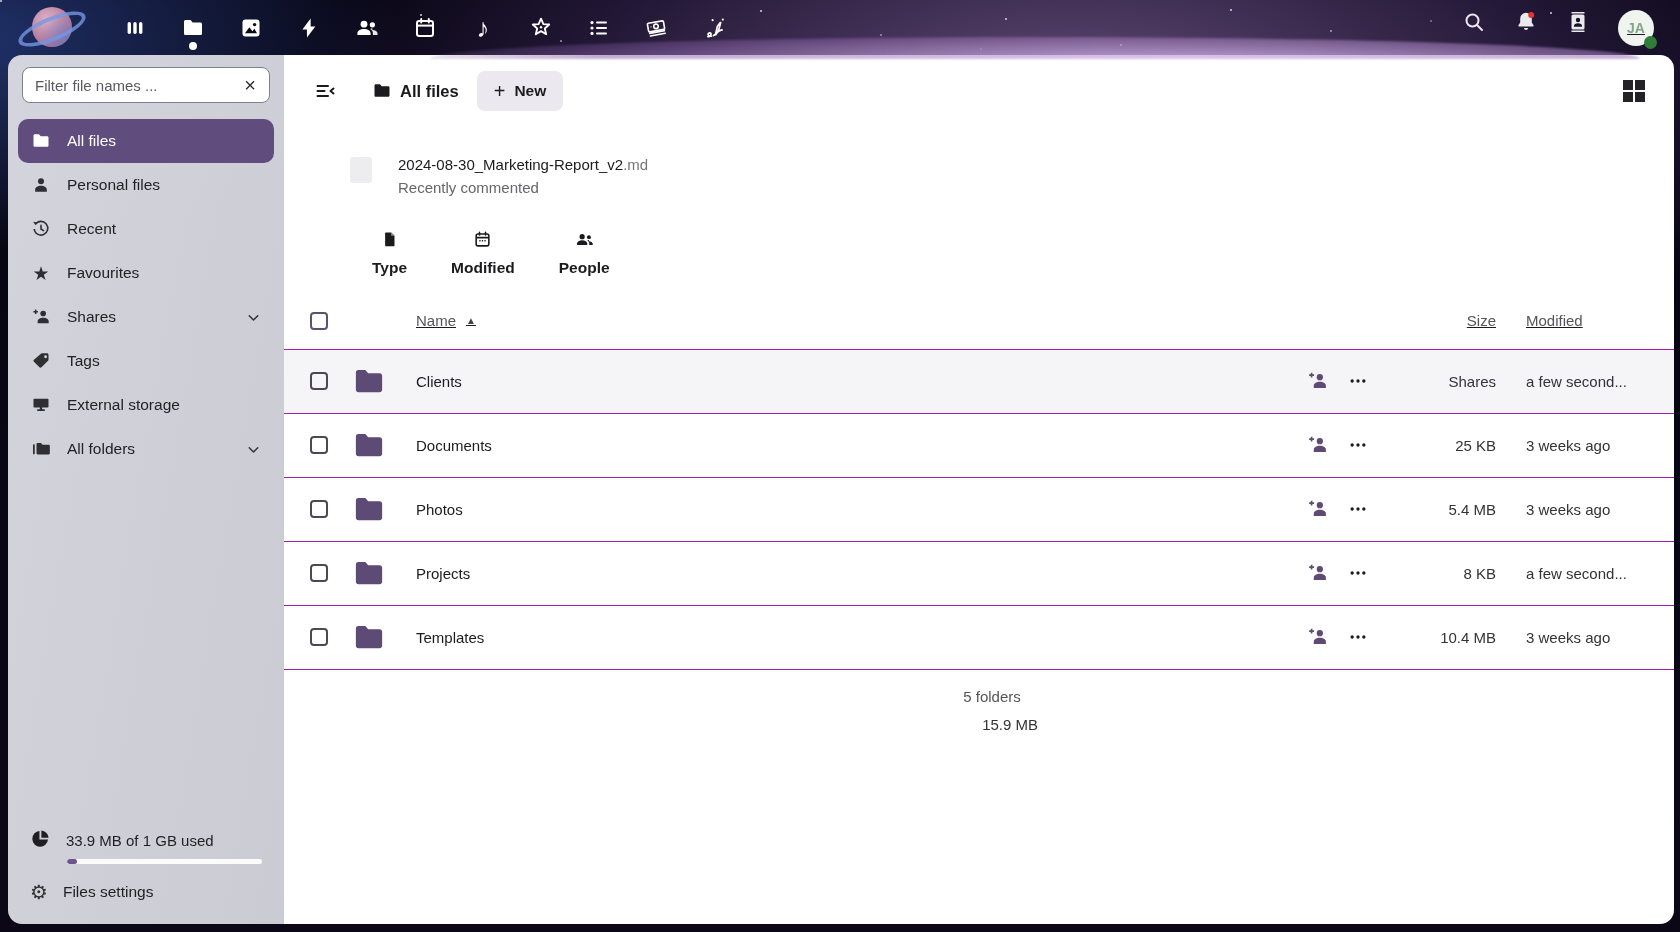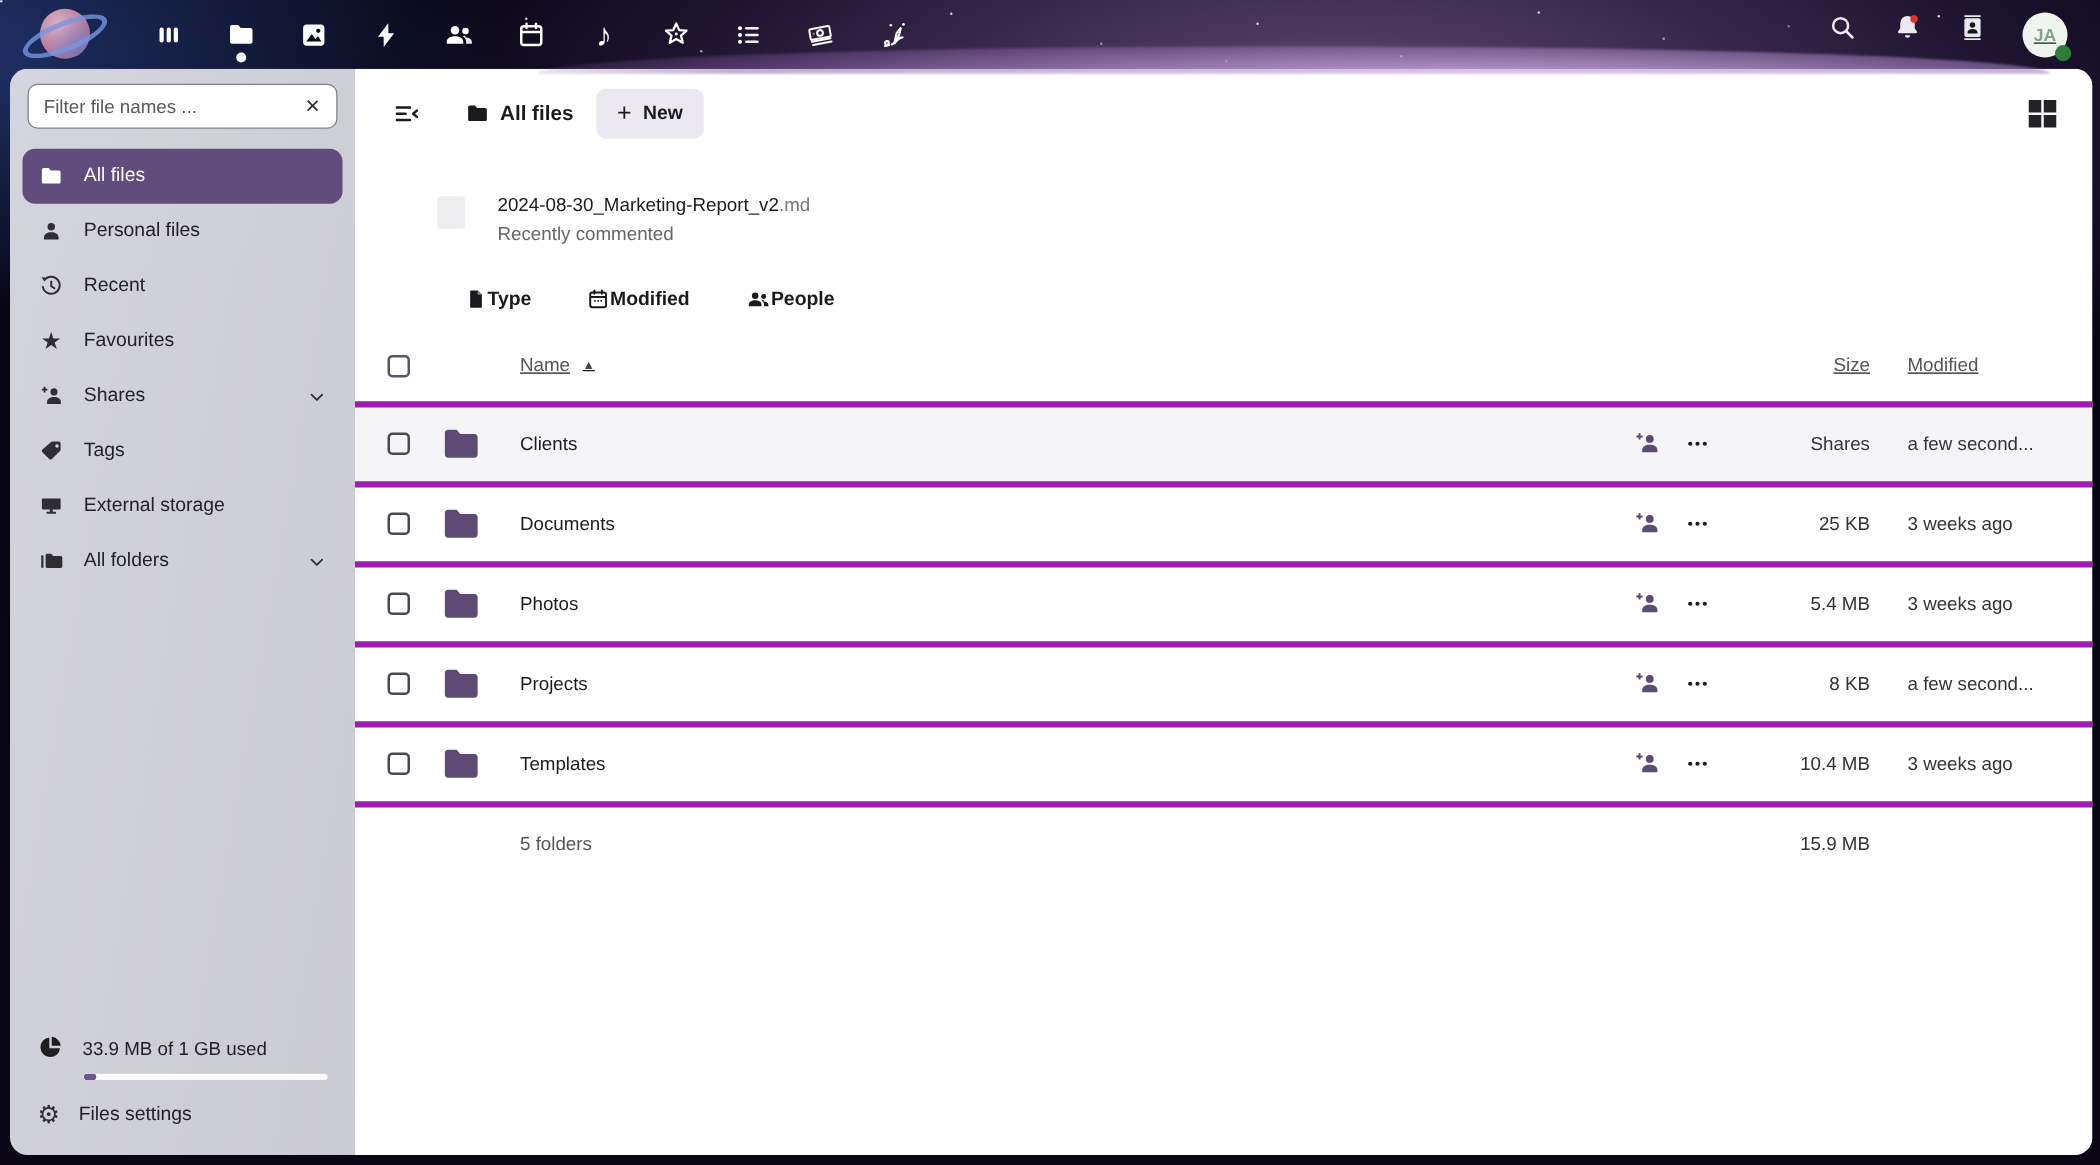--- a/index.html
+++ b/index.html
@@ -91,40 +91,40 @@
   .grid-toggle span { background:#232327; }
 
   .reco { display:flex; margin:32px 0 0 66px; }
   .reco-icon { width:22px; height:26px; margin-top:4px; border-radius:3px; background:#ededf0; }
   .reco-text { margin-left:26px; }
   .reco-title { font-size:15px; color:#1c1c20; line-height:1.55; cursor:pointer; }
   .reco-title .ext { color:#77777c; }
   .reco-sub { font-size:15px; color:#66666b; line-height:1.55; }
 
   .chips { display:flex; align-items:center; gap:44px; margin:30px 0 2px 88px; }
-  .chip { display:flex; align-items:flex-end; font-size:15.5px; font-weight:bold; color:#1b1b1f; cursor:pointer; }
+  .chip { display:flex; align-items:center; gap:10px; font-size:15.5px; font-weight:bold; color:#1b1b1f; cursor:pointer;flex-direction:column; }
   .chip svg { display:block; }
 
   .filelist { display:flex; flex-direction:column; margin-top:14px; }
-  .frow { display:flex; align-items:center; height:64px; padding:0 18px 0 26px; border-top:5px solid #a21caf; }
+  .frow { display:flex; align-items:center; height:64px; padding:0 18px 0 26px; border-top:1px solid #a21caf; }
   .frow.header { height:56px; border-top:none;text-decoration:underline; }
   .frow.hl { background:#f5f5f7; }
   .cb { width:18px; height:18px; border:2px solid #4d4657; border-radius:4px; background:transparent; flex:none; cursor:pointer; }
   .cb.header-cb { border-color:#5c5269; }
   .cell-icon { width:44px; margin-left:26px; display:flex; align-items:center; flex:none; }
   .cell-name { flex:1; margin-left:18px; font-size:15px; color:#1c1c20; cursor:pointer; }
   .col-name { display:flex; align-items:center; gap:10px; font-size:15px; color:#555559; cursor:pointer; }
   .sort-arrow { font-size:10px; color:#444448; }
   .cell-actions { width:80px; display:flex; align-items:center; gap:18px; flex:none; }
   .act-btn { border:none; background:transparent; cursor:pointer; padding:0; display:flex; }
   .cell-size { width:110px; text-align:right; font-size:15px; color:#333338; flex:none; }
   .cell-modified { width:130px; margin-left:30px; font-size:15px; color:#333338; flex:none;
     white-space:nowrap; overflow:hidden; }
   .frow.header .cell-size, .frow.header .cell-modified { color:#555559; }
-  .summary { color:#55555a; }
+  .summary { color:#55555a;flex-direction:column; }
   .summary .cell-name { color:#55555a; cursor:default; }
   .hidden-cell { visibility:hidden; }
 </style>
 </head>
 <body>
 
 <div class="screen">
   <div class="stars">
       <i></i>
     </div>

